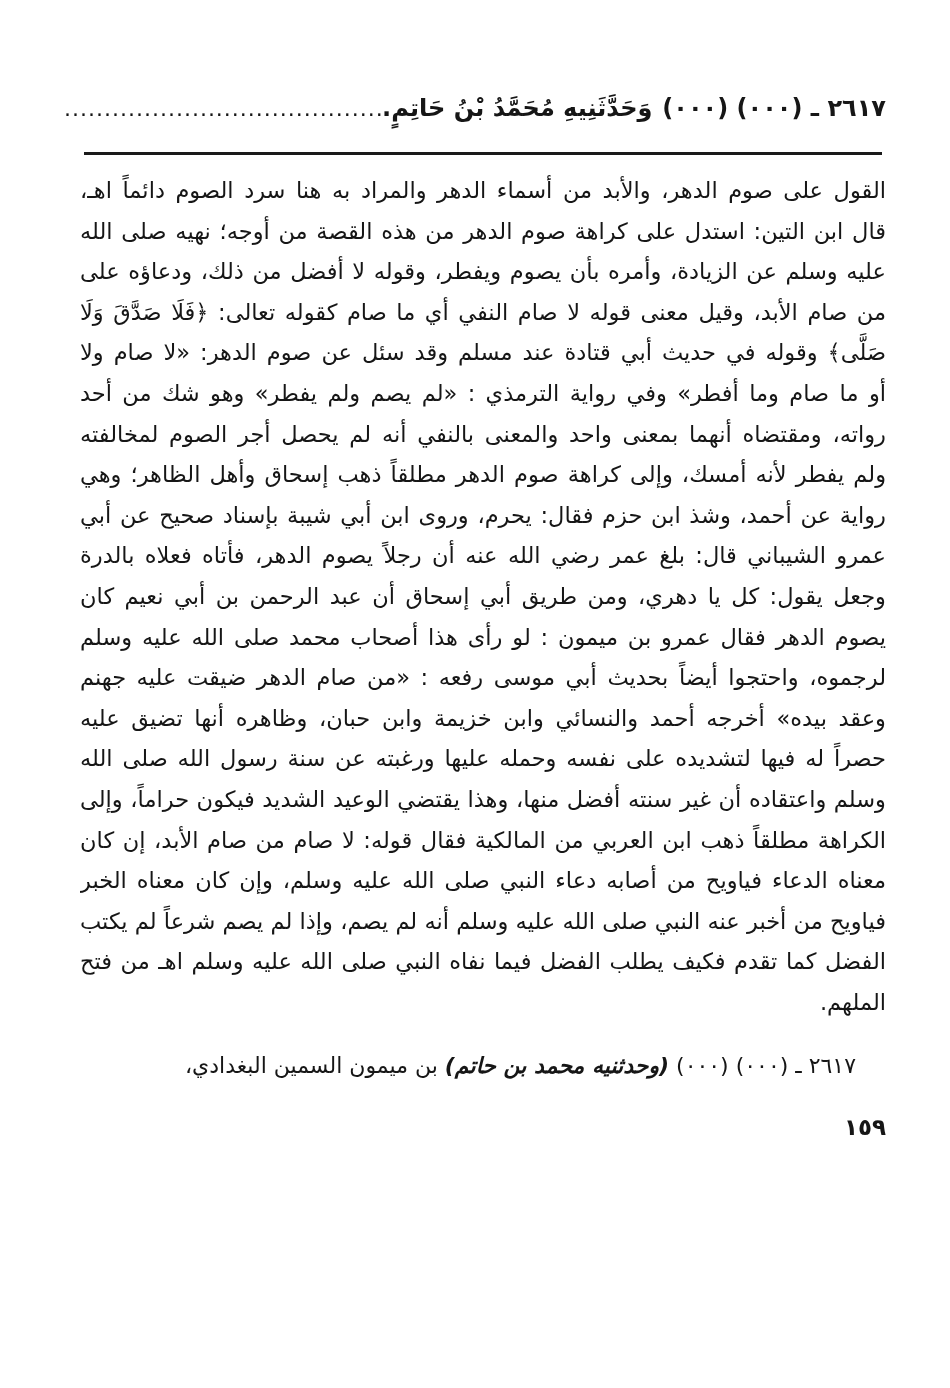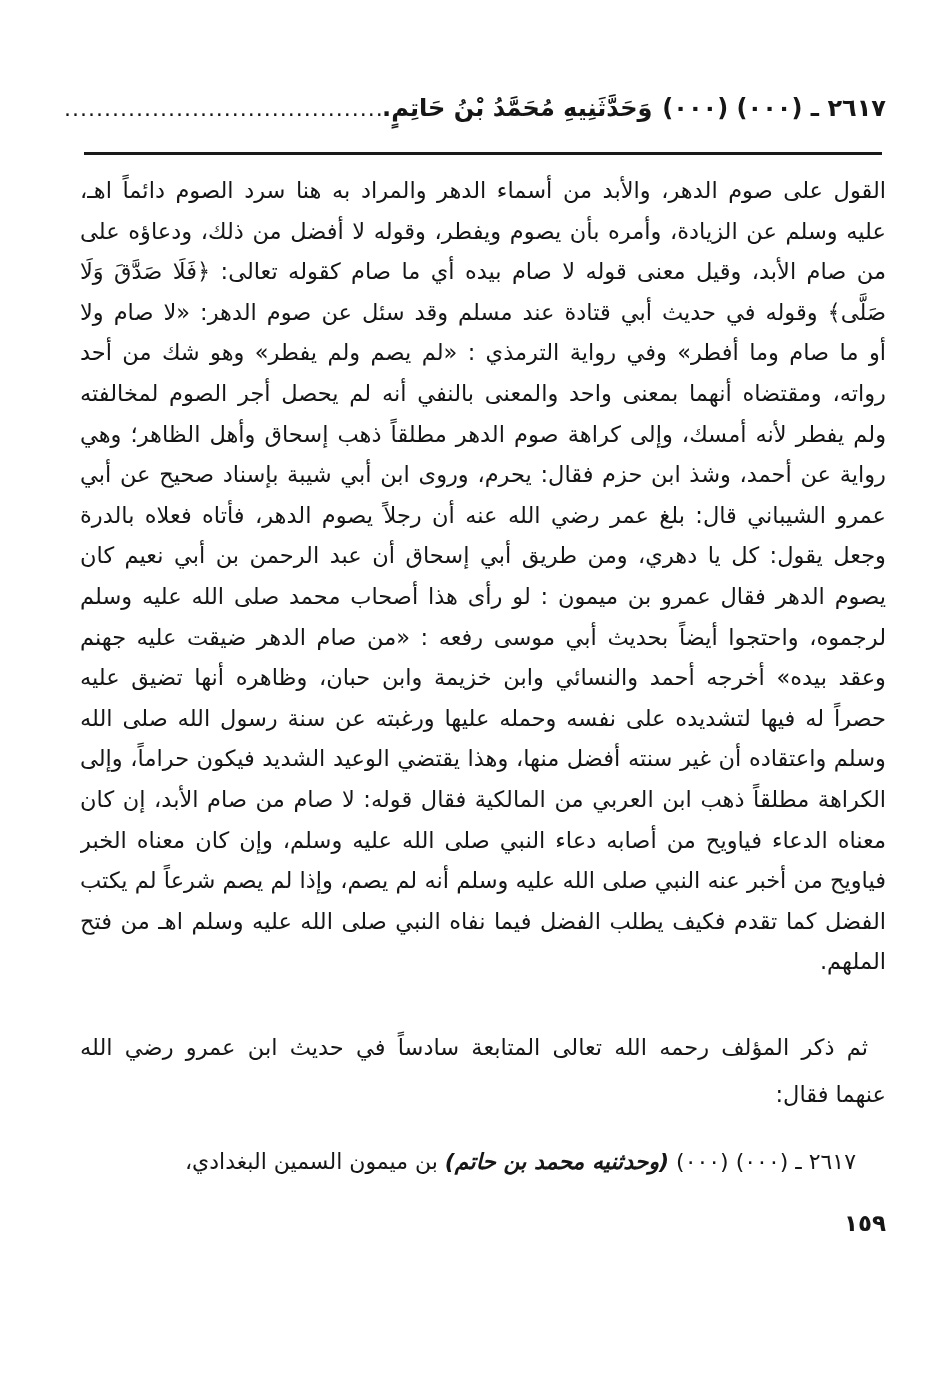--- a/index.html
+++ b/index.html
@@ -104,45 +104,42 @@
   <div class="header-line">
     <span class="header-ref">٢٦١٧ ـ (٠٠٠) (٠٠٠)</span>
     <span class="header-title">وَحَدَّثَنِيهِ مُحَمَّدُ بْنُ حَاتِمٍ.</span>
     <span class="header-dots">...............................................</span>
   </div>
 
   <hr class="rule">
 
   <div class="commentary">
       <div class="text-line">القول على صوم الدهر، والأبد من أسماء الدهر والمراد به هنا سرد الصوم دائماً اهـ،</div>
+      <div class="text-line">قال ابن التين: استدل على كراهة صوم الدهر من هذه القصة من أوجه؛ نهيه صلى الله</div>
       <div class="text-line">عليه وسلم عن الزيادة، وأمره بأن يصوم ويفطر، وقوله لا أفضل من ذلك، ودعاؤه على</div>
-      <div class="text-line">من صام الأبد، وقيل معنى قوله لا صام بيده أي ما صام كقوله تعالى: ﴿فَلَا صَدَّقَ وَلَا</div>
+      <div class="text-line">من صام الأبد، وقيل معنى قوله لا صام النفي أي ما صام كقوله تعالى: ﴿فَلَا صَدَّقَ وَلَا</div>
       <div class="text-line">صَلَّى﴾ وقوله في حديث أبي قتادة عند مسلم وقد سئل عن صوم الدهر: «لا صام ولا أفطر</div>
       <div class="text-line">أو ما صام وما أفطر» وفي رواية الترمذي : «لم يصم ولم يفطر» وهو شك من أحد</div>
       <div class="text-line">رواته، ومقتضاه أنهما بمعنى واحد والمعنى بالنفي أنه لم يحصل أجر الصوم لمخالفته</div>
       <div class="text-line">ولم يفطر لأنه أمسك، وإلى كراهة صوم الدهر مطلقاً ذهب إسحاق وأهل الظاهر؛ وهي</div>
       <div class="text-line">رواية عن أحمد، وشذ ابن حزم فقال: يحرم، وروى ابن أبي شيبة بإسناد صحيح عن أبي</div>
       <div class="text-line">عمرو الشيباني قال: بلغ عمر رضي الله عنه أن رجلاً يصوم الدهر، فأتاه فعلاه بالدرة</div>
       <div class="text-line">وجعل يقول: كل يا دهري، ومن طريق أبي إسحاق أن عبد الرحمن بن أبي نعيم كان</div>
       <div class="text-line">يصوم الدهر فقال عمرو بن ميمون : لو رأى هذا أصحاب محمد صلى الله عليه وسلم</div>
       <div class="text-line">لرجموه، واحتجوا أيضاً بحديث أبي موسى رفعه : «من صام الدهر ضيقت عليه جهنم</div>
       <div class="text-line">وعقد بيده» أخرجه أحمد والنسائي وابن خزيمة وابن حبان، وظاهره أنها تضيق عليه</div>
       <div class="text-line">حصراً له فيها لتشديده على نفسه وحمله عليها ورغبته عن سنة رسول الله صلى الله عليه</div>
       <div class="text-line">وسلم واعتقاده أن غير سنته أفضل منها، وهذا يقتضي الوعيد الشديد فيكون حراماً، وإلى</div>
       <div class="text-line">الكراهة مطلقاً ذهب ابن العربي من المالكية فقال قوله: لا صام من صام الأبد، إن كان</div>
       <div class="text-line">معناه الدعاء فياويح من أصابه دعاء النبي صلى الله عليه وسلم، وإن كان معناه الخبر</div>
       <div class="text-line">فياويح من أخبر عنه النبي صلى الله عليه وسلم أنه لم يصم، وإذا لم يصم شرعاً لم يكتب</div>
       <div class="text-line">الفضل كما تقدم فكيف يطلب الفضل فيما نفاه النبي صلى الله عليه وسلم اهـ من فتح</div>
       <div class="text-line line-last">الملهم.</div>
     </div>
 
-  <div class="followup">
-      <div class="text-line">ثم ذكر المؤلف رحمه الله تعالى المتابعة سادساً في حديث ابن عمرو رضي الله</div>
-      <div class="text-line line-last">عنهما فقال:</div>
-    </div>
 
   <div class="hadith-line">
     <span>٢٦١٧ ـ (٠٠٠) (٠٠٠) </span><span class="hadith-bold">(وحدثنيه محمد بن حاتم)</span><span> بن ميمون السمين البغدادي،</span>
   </div>
 
   <div class="page-number">١٥٩</div>
 
 </div>
 
 </body></html>

